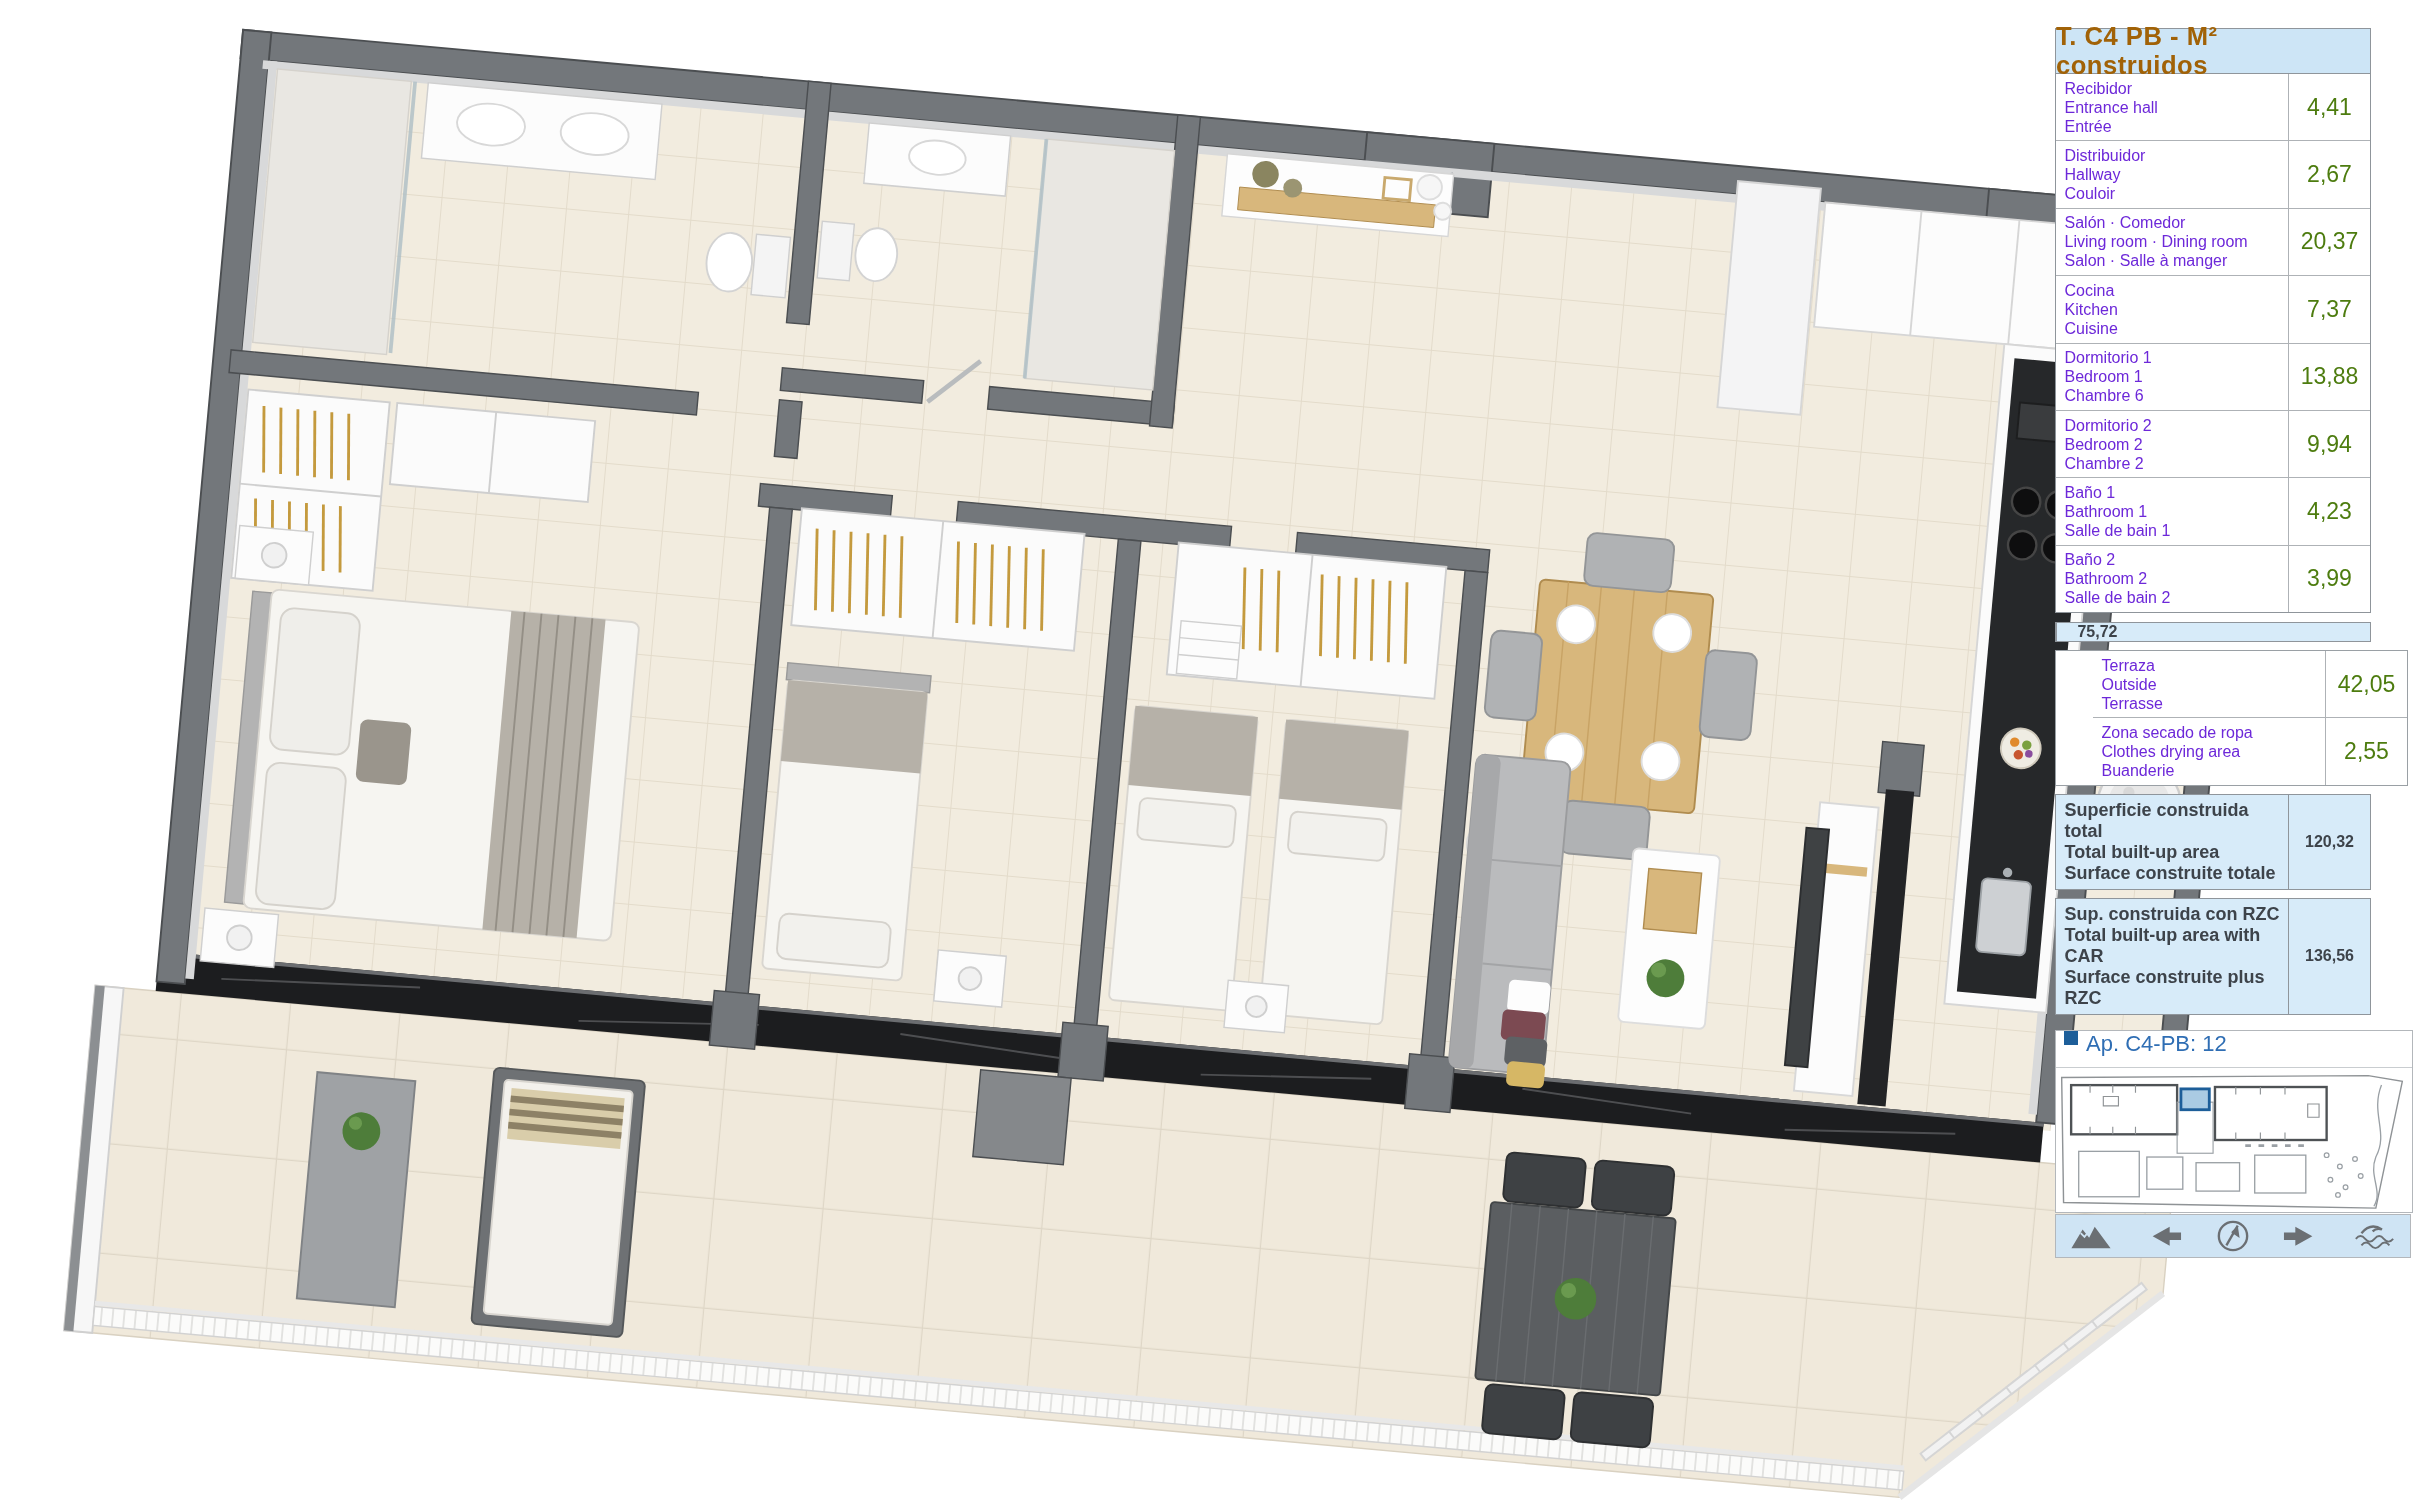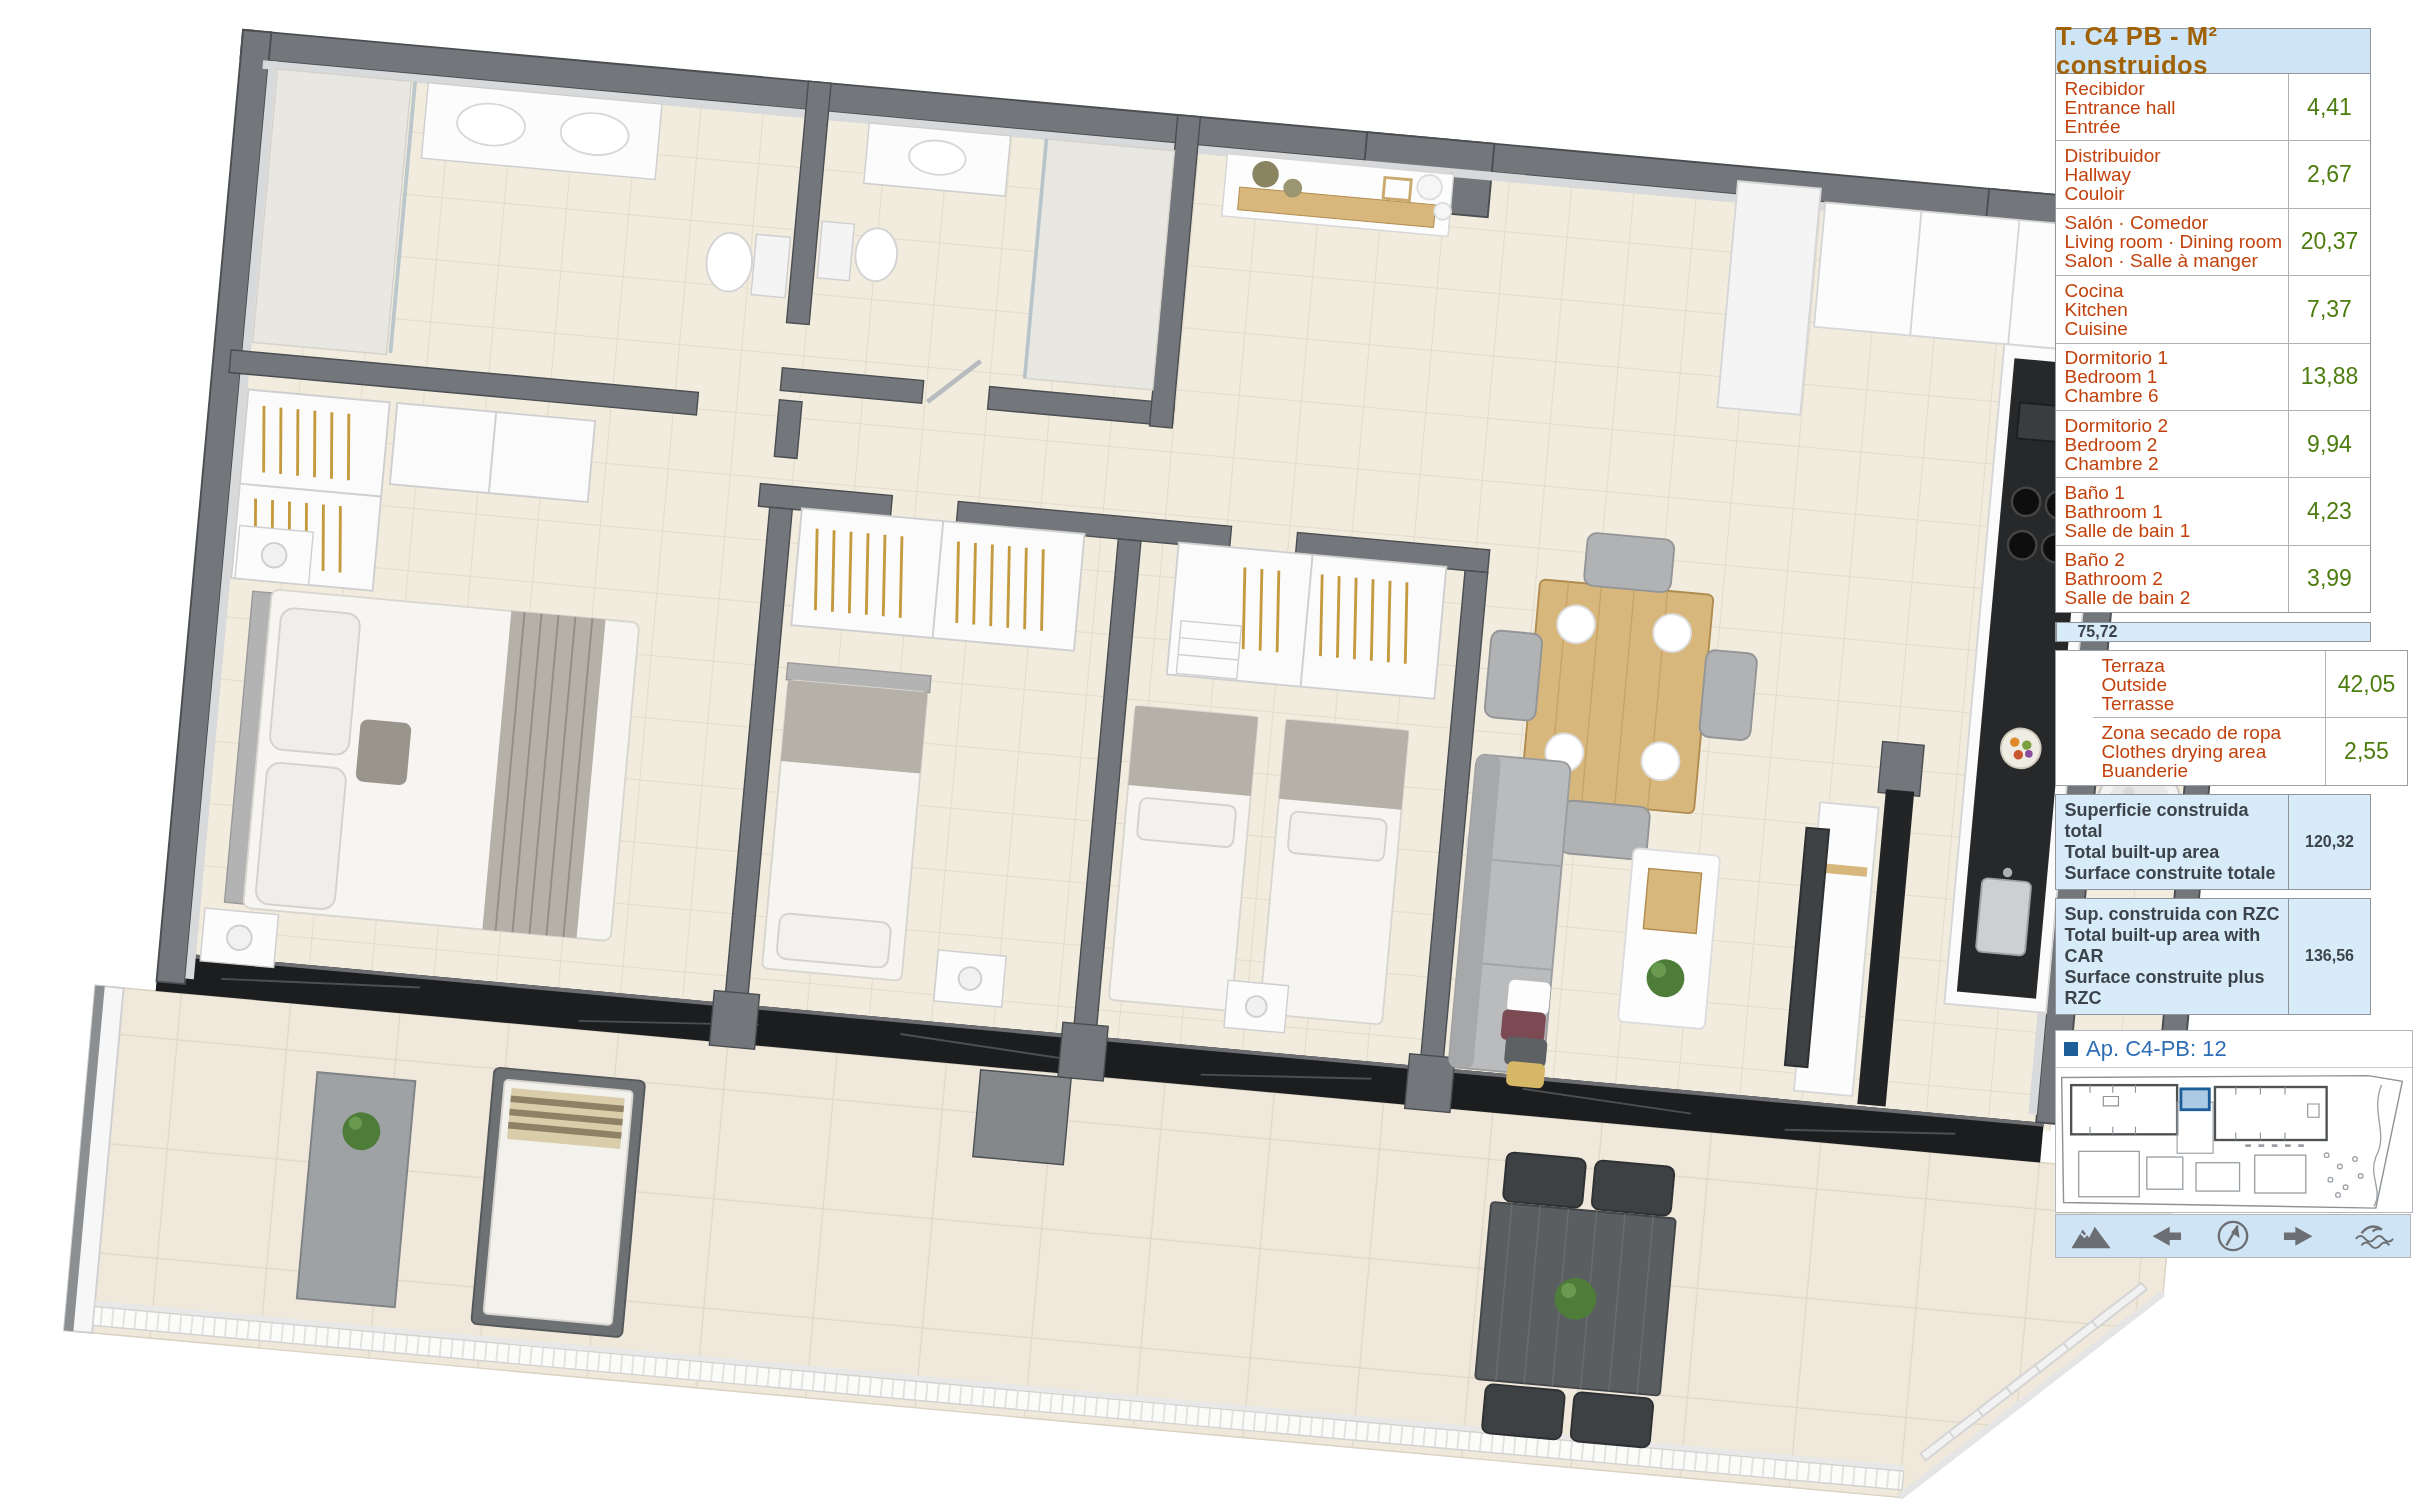--- a/index.html
+++ b/index.html
@@ -9,31 +9,31 @@
 
   
   .panel{position:absolute;left:2055px;top:28px;width:367px;}
   .tbl{width:314px;background:#ffffff;border:1.9px solid #8f959b;}
   .tbl-header{height:44px;background:#cde5f6;border-bottom:0.9px solid #8f959b;
       display:flex;align-items:center;justify-content:center;
       font-size:25.6px;font-weight:bold;color:#a16207;letter-spacing:0.5px;}
   .row{display:flex;border-top:0.9px solid #aeb2b6;}
   .row:first-child{border-top:none;}
   .cell-l{flex:1;padding:4.7px 5.7px 4.7px 8.5px;}
-  .cell-l div{font-size:19px;line-height:19px;color:#c2410c;}
+  .cell-l div{font-size:16px;line-height:19px;color:#6d28d9;}
   .cell-v{width:81px;border-left:0.9px solid #aeb2b6;display:flex;
       align-items:center;justify-content:center;font-size:23px;color:#4d7c0f;}
   .hlbox{width:314px;margin-top:8.5px;background:#d7ebf9;border:1.9px solid #8f959b;
       display:flex;}
   .hlbox .cell-l div{font-size:18px;line-height:21px;font-weight:bold;color:#3d434a;}
   .hlbox .cell-v{font-weight:bold;color:#3d434a;font-size:16px;border-left:0.9px solid #8f959b;}
   .grp{width:314px;margin-top:8.5px;background:#ffffff;border:1.9px solid #9aa0a5;padding-left:37px;}
 
   .mapbox{width:356px;margin-top:15px;background:#ffffff;border:1.9px solid #b3b7bb;}
-  .map-title{height:36px;display:flex;align-items:center;gap:8.5px;
+  .map-title{height:36px;display:flex;gap:8.5px;
       padding-left:7.6px;border-bottom:0.9px solid #c9cdd0;}
   .map-title .sq{width:14px;height:14px;background:#1d5e99;}
   .map-title span{font-size:22px;color:#2f6eb4;}
   .footerbar{width:356px;height:44px;margin-top:1.9px;background:#cfe4f4;
       border:1.9px solid #b3b7bb;border-top:0.9px solid #b3b7bb;
       display:flex;align-items:center;justify-content:space-between;padding:0 13.2px;
       box-sizing:border-box;}
 </style>
 </head>
 <body>

